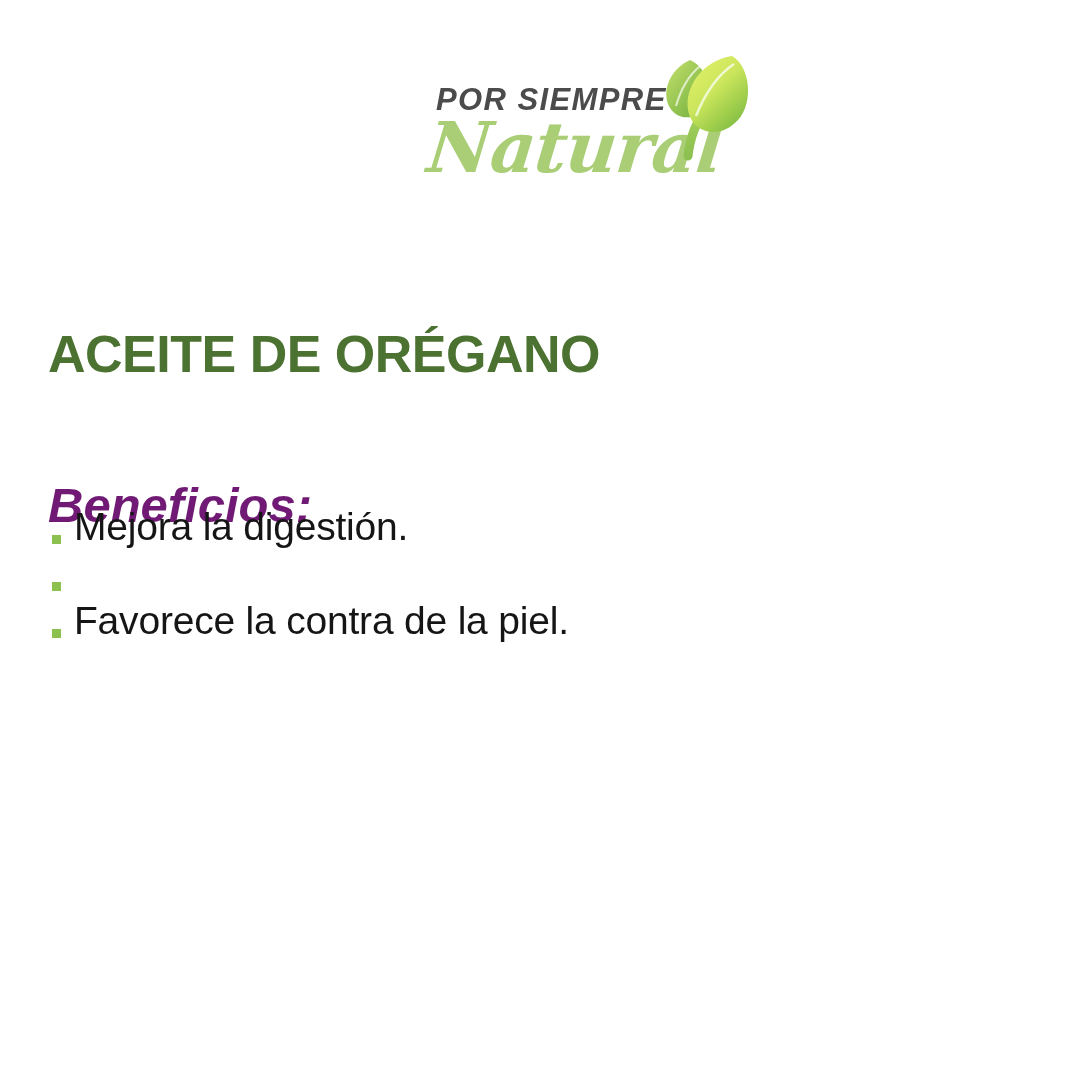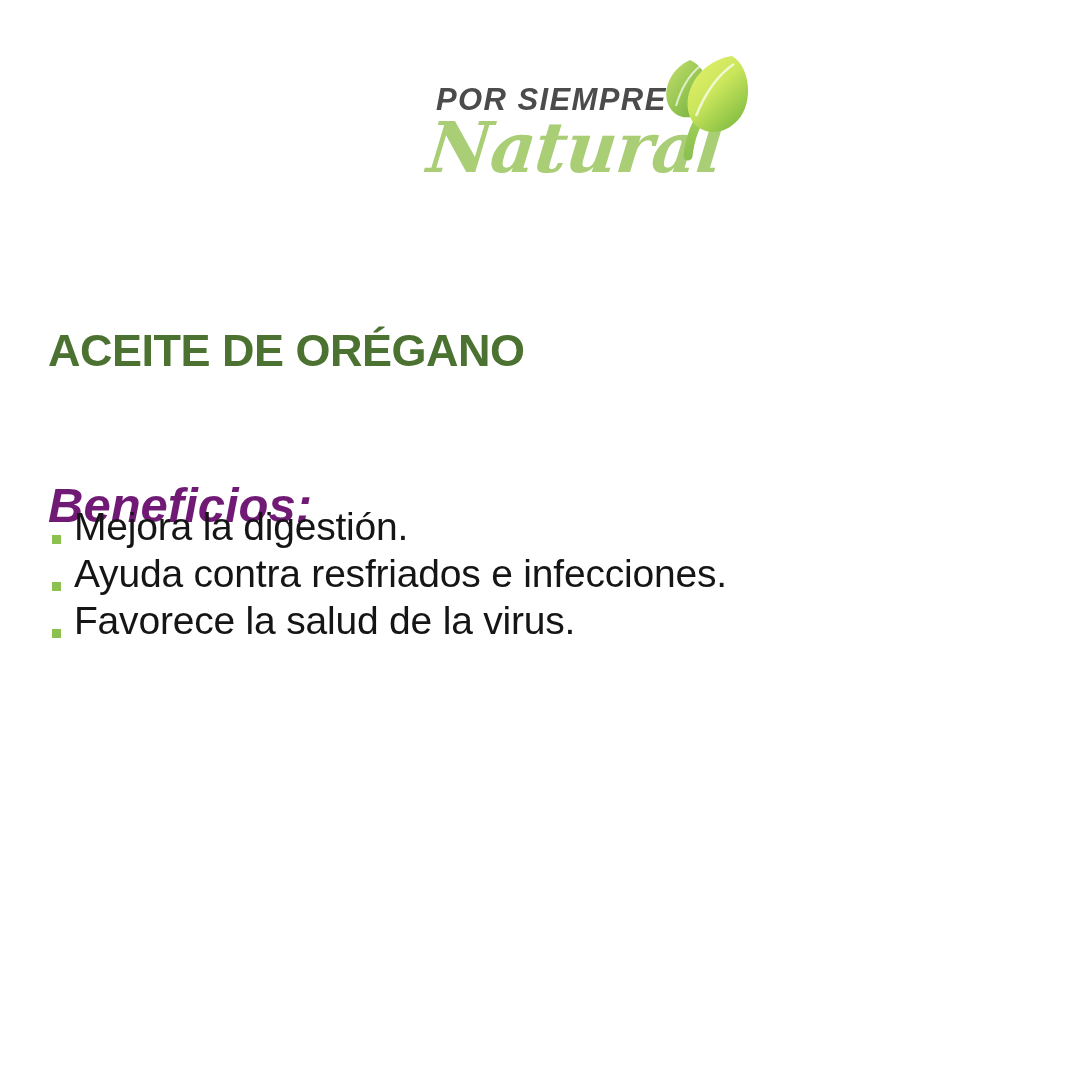--- a/index.html
+++ b/index.html
@@ -72,21 +72,21 @@
     height: 120px;
   }
 
   
   .product-title {
     position: absolute;
     left: 48px;
     top: 312px;
     font-family: "Liberation Sans", sans-serif;
     font-weight: bold;
-    font-size: 45px;
+    font-size: 52px;
     letter-spacing: -0.5px;
     color: #4b7230;
     white-space: nowrap;
     line-height: 1;
     margin-top: 16px;
   }
 
   
   .benefits-heading {
     position: absolute;
@@ -184,21 +184,20 @@
 
   <h2 class="benefits-heading">Beneficios:</h2>
 
   <ul class="benefits-list">
     <li class="benefit-item">
       <span class="benefit-bullet"></span>
       <span class="benefit-text">Mejora la digestión.</span>
     </li>
     <li class="benefit-item">
       <span class="benefit-bullet"></span>
-      <span class="benefit-text">Ayuda contra resfriados e infecciones.</span>
     </li>
     <li class="benefit-item">
       <span class="benefit-bullet"></span>
-      <span class="benefit-text">Favorece la salud de la virus.</span>
+      <span class="benefit-text">Favorece la contra de la piel.</span>
     </li>
   </ul>
 
 </div>
 
 </body></html>

